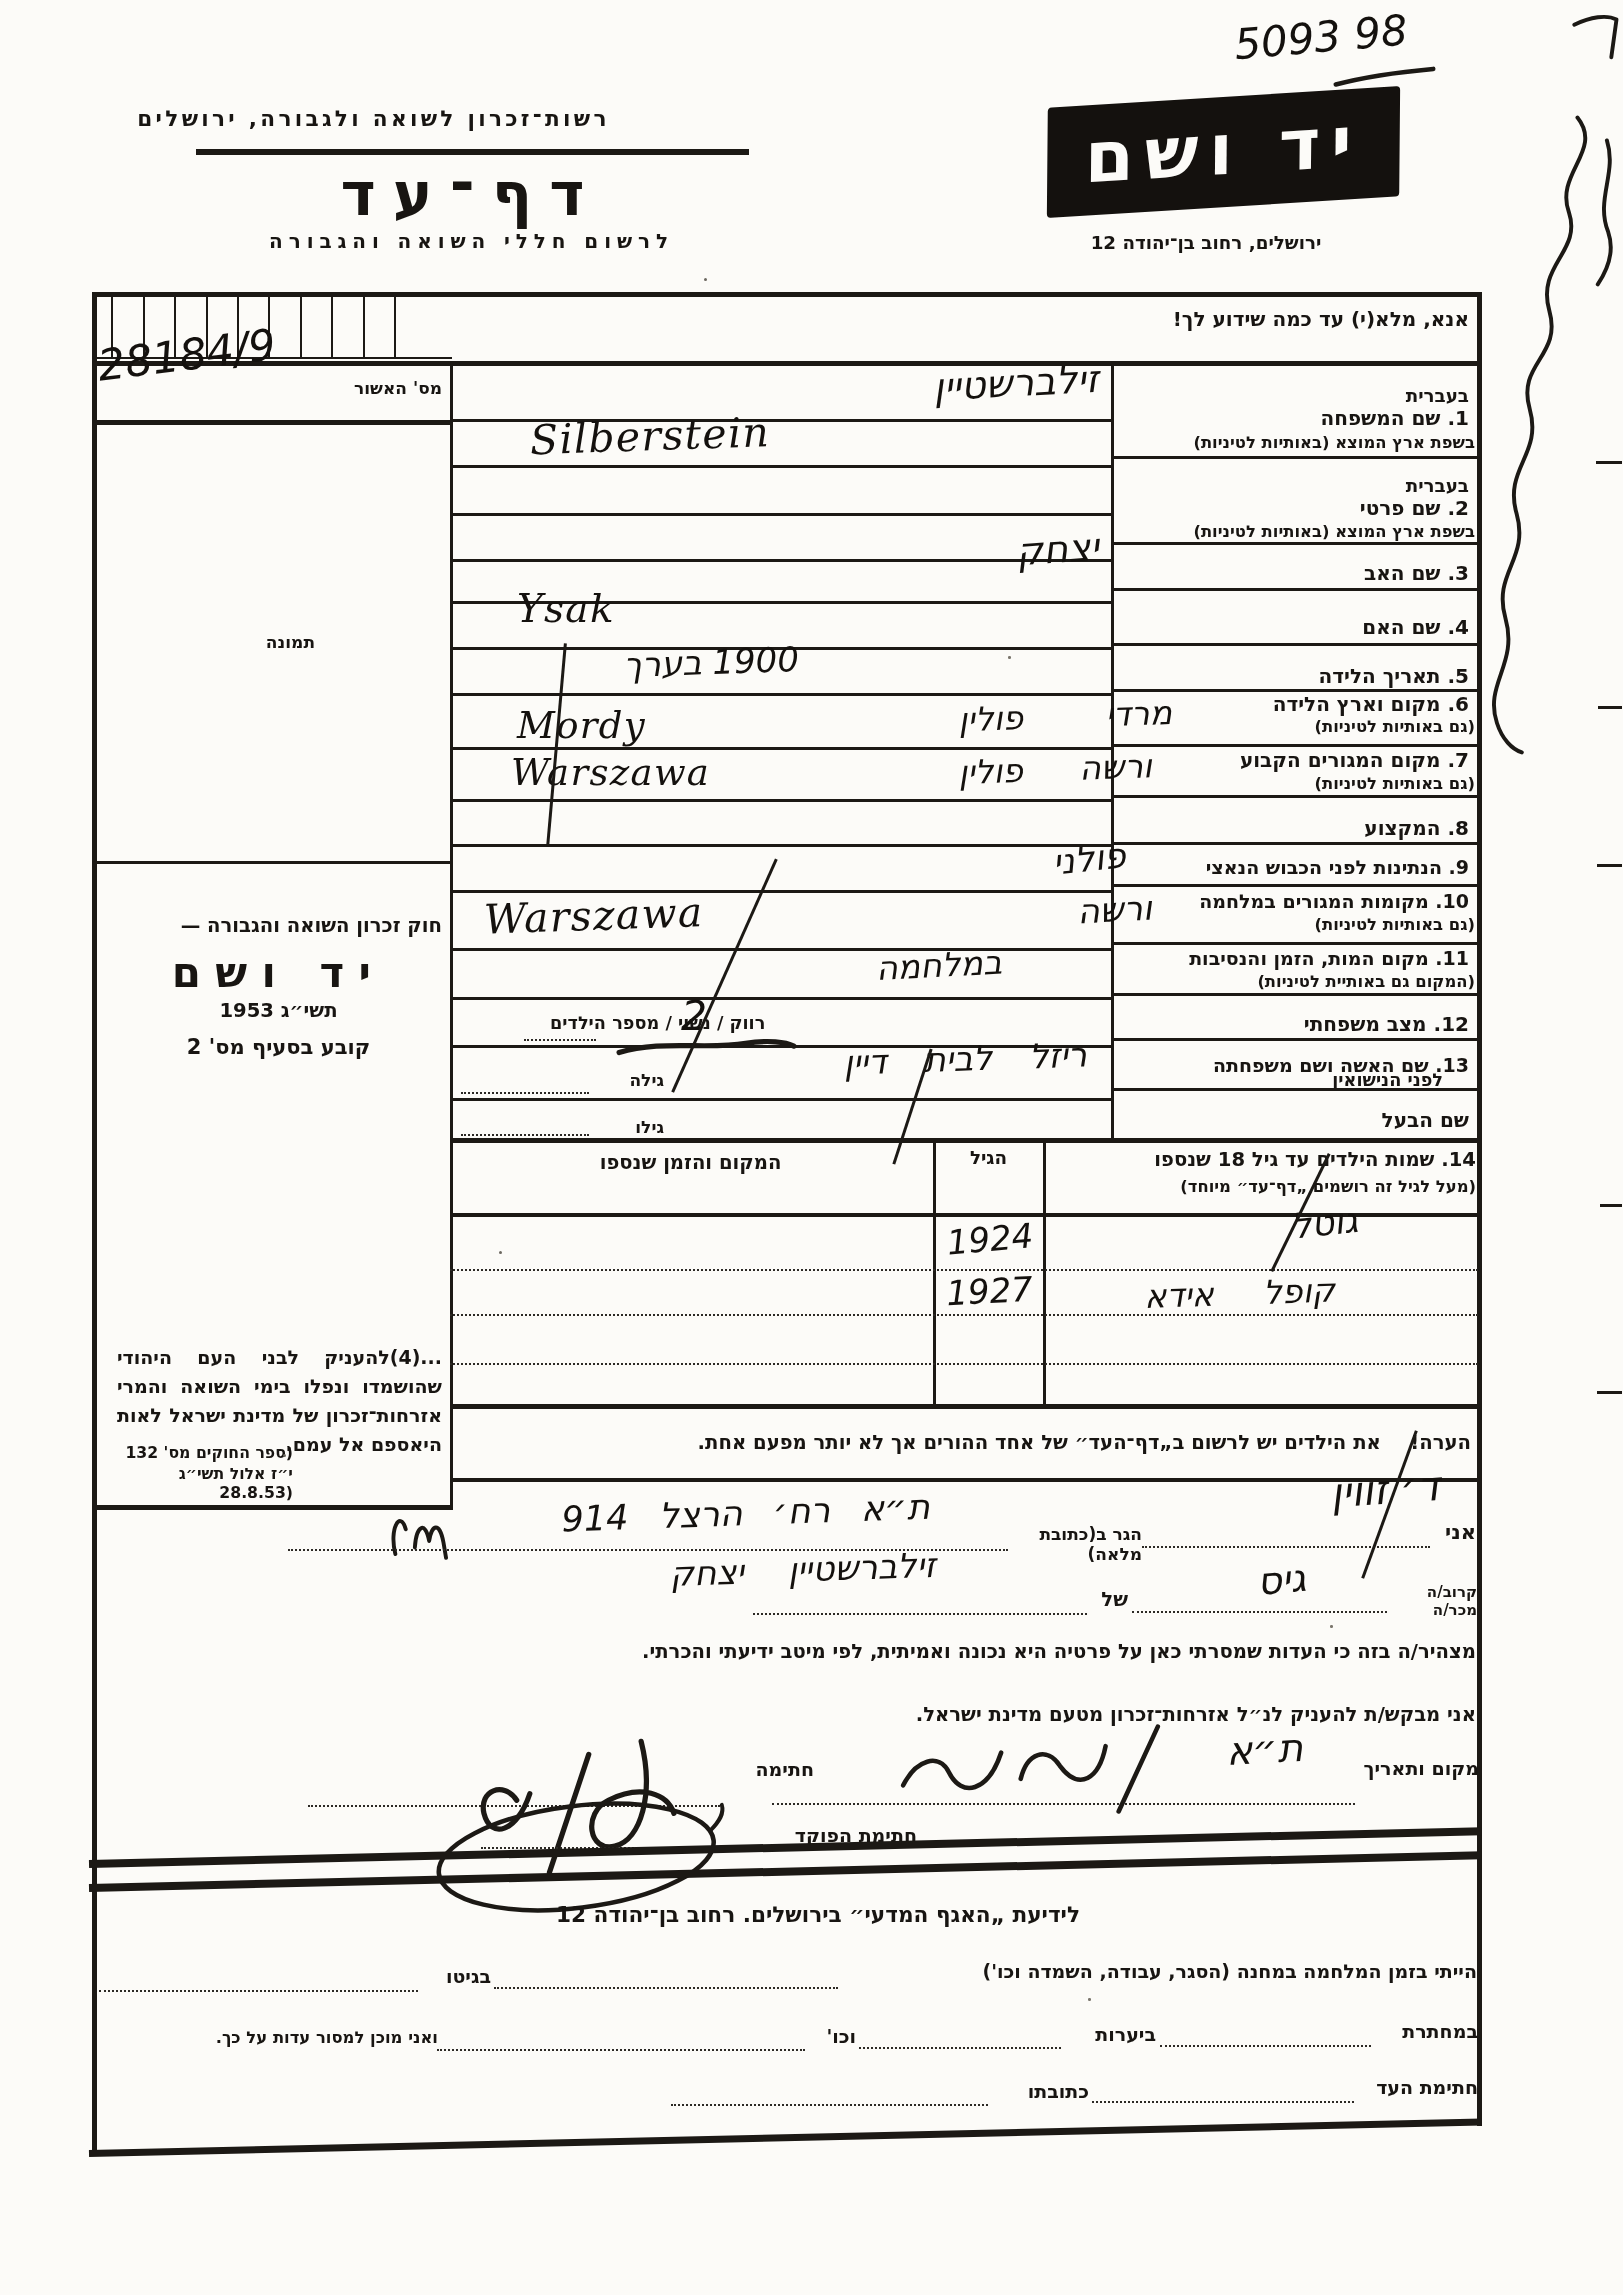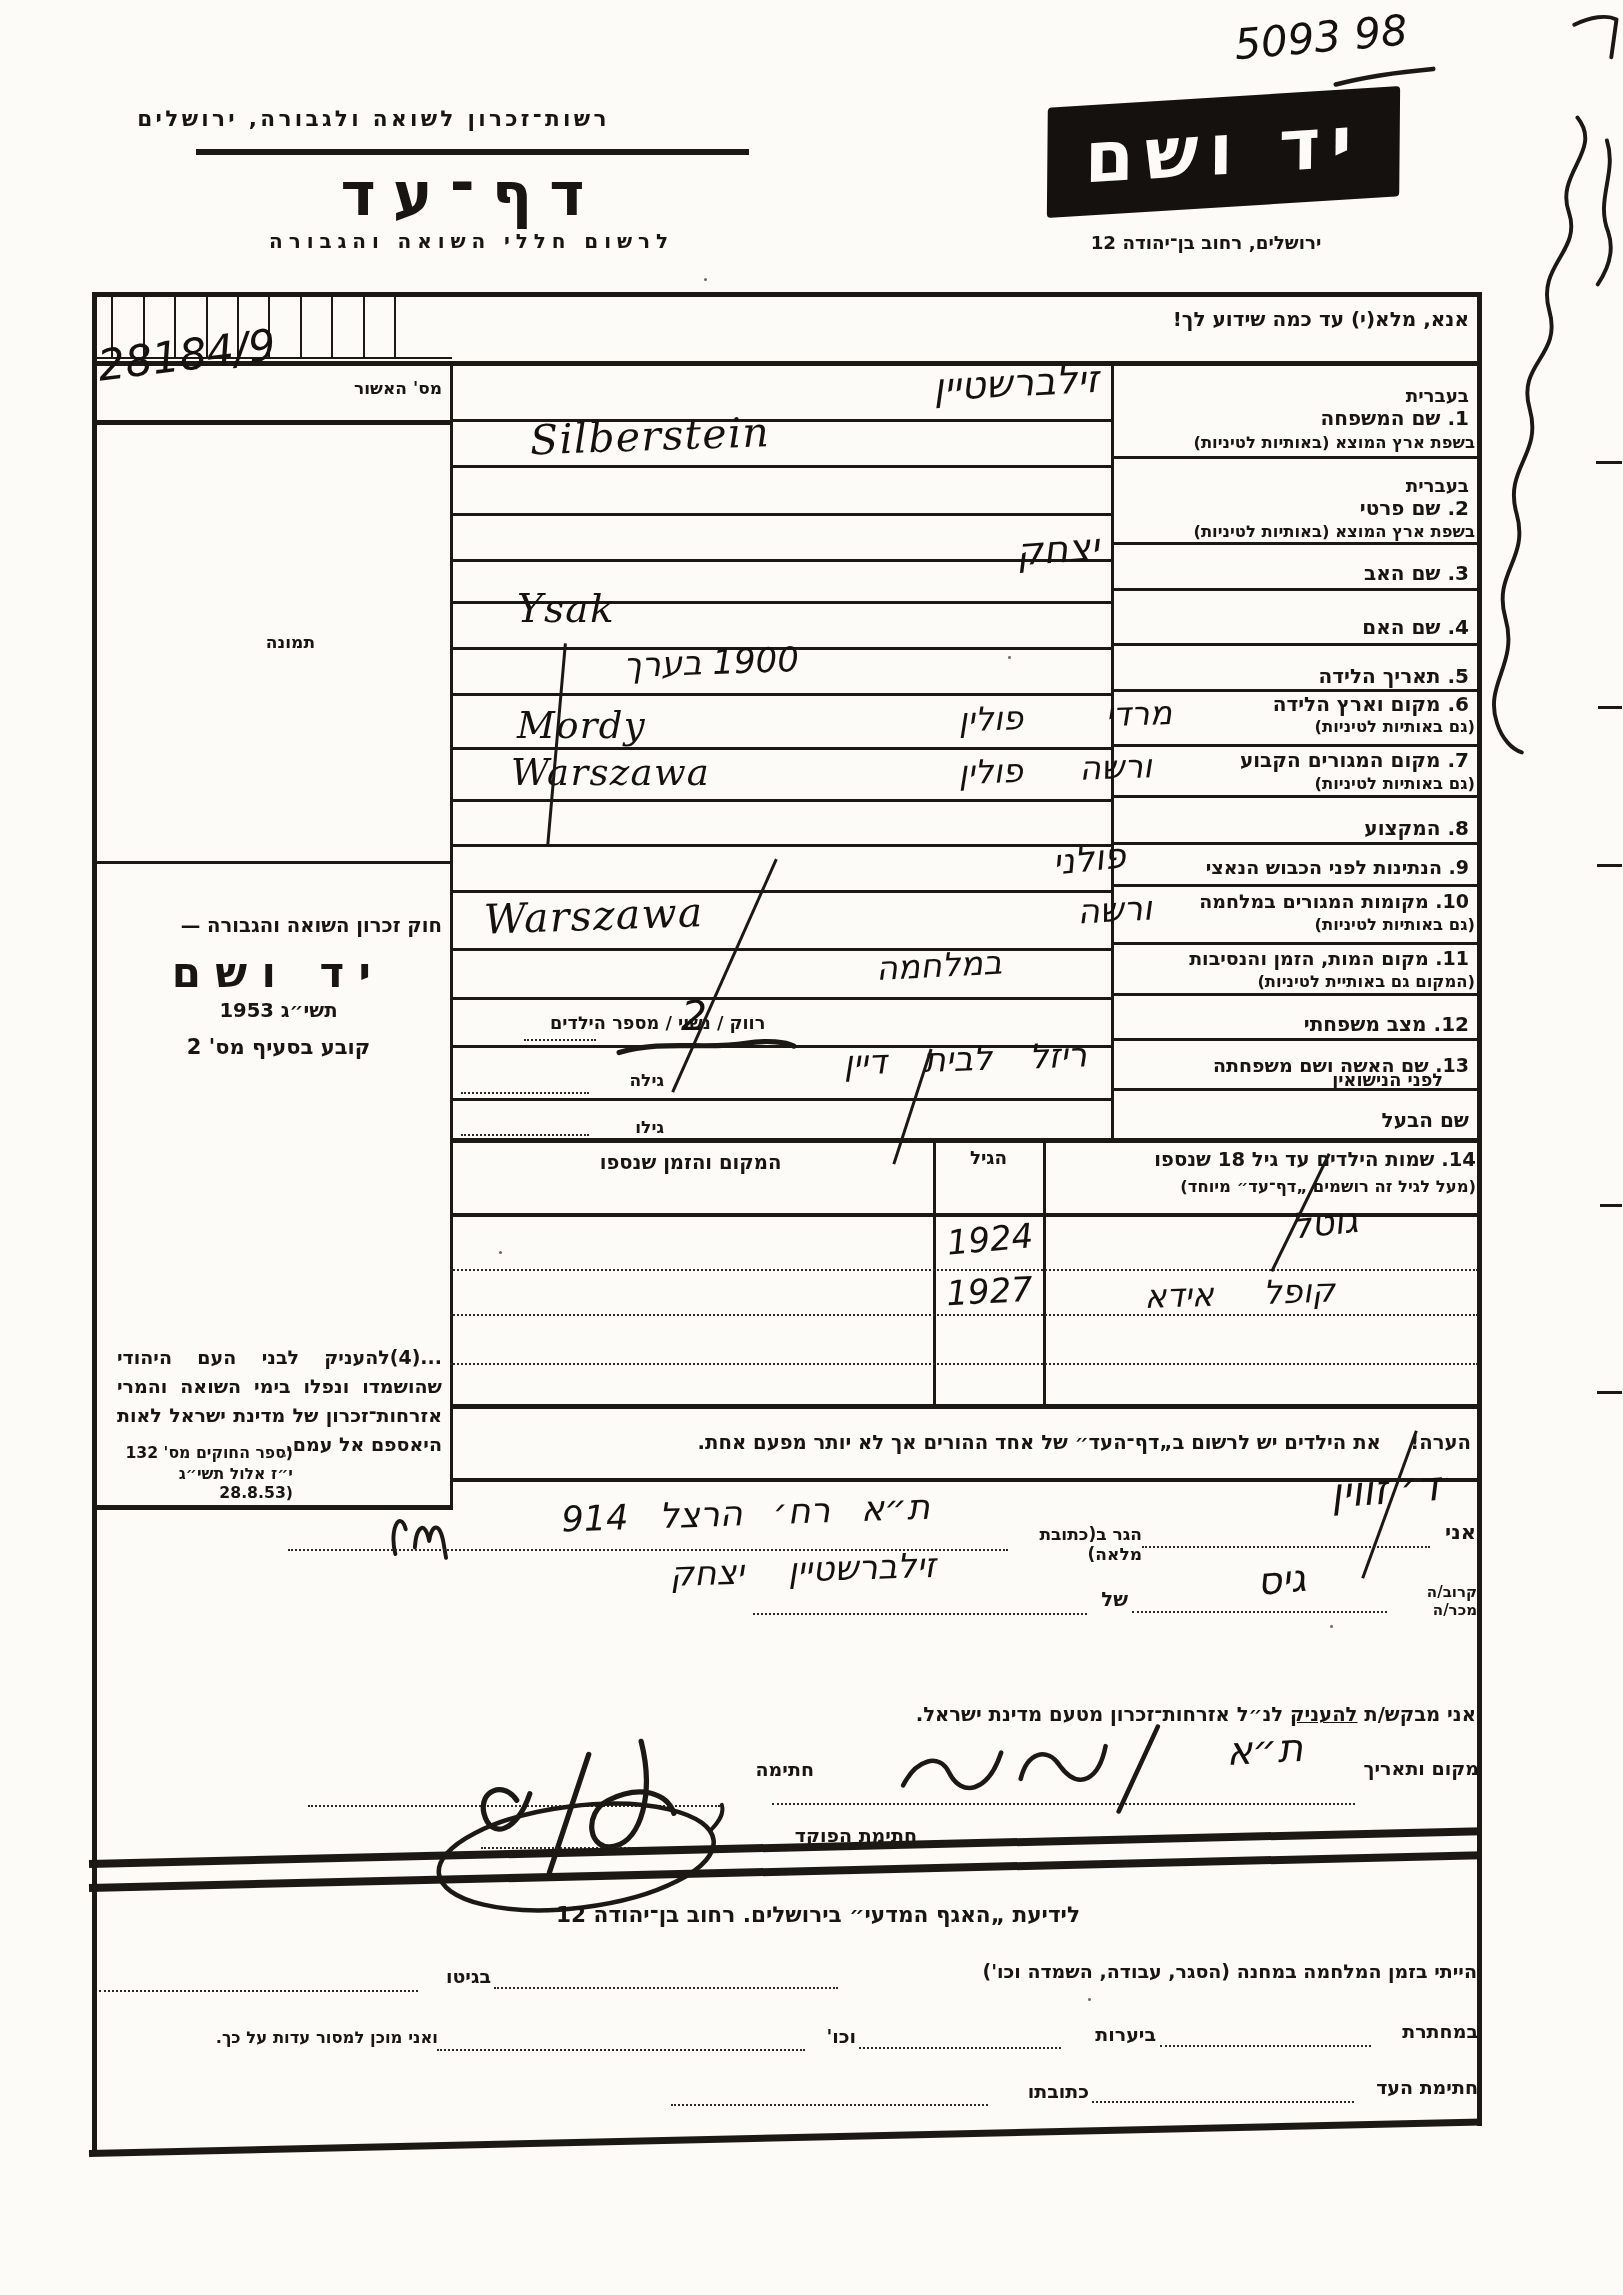--- a/index.html
+++ b/index.html
@@ -207,22 +207,23 @@
   <div class="a dt" style="left:288px;top:1549px;width:720px;"></div>
   <div class="a hw" style="left:393px;top:1496px;width:537px;font-size:35px;transform:rotate(-2deg);word-spacing:19.6px;">ת״א רח׳ הרצל 914</div>
 
   <div class="a p" style="left:1389px;top:1584px;width:88px;font-size:15px;">קרוב/ה מכר/ה</div>
   <div class="a dt" style="left:1132px;top:1611px;width:255px;"></div>
   <div class="a hw" style="left:1208px;top:1560px;width:98px;font-size:38px;transform:rotate(-5deg);">גיס</div>
   <div class="a p" style="left:1090px;top:1588px;width:38px;font-size:19.6px;">של</div>
   <div class="a dt" style="left:753px;top:1613px;width:334px;"></div>
   <div class="a hw" style="left:465px;top:1553px;width:471px;font-size:34px;transform:rotate(-2deg);word-spacing:33px;">זילברשטיין יצחק</div>
 
+  <div class="a p rgt" style="left:429px;top:1640px;width:1047px;font-size:19.6px;">מצהיר/ה בזה כי העדות שמסרתי כאן על פרטיה היא נכונה ואמיתית, לפי מיטב ידיעתי והכרתי.</div>
   <div class="a p rgt" style="left:753px;top:1703px;width:723px;font-size:19.6px;">
-    <span>אני מבקש/ת </span><span style="text-decoration:underline;margin-top:7px;">להעניק</span><span> לנ״ל אזרחות־זכרון מטעם מדינת ישראל.</span>
+    <span>אני מבקש/ת </span><span style="margin-top:7px;">להעניק</span><span> לנ״ל אזרחות־זכרון מטעם מדינת ישראל.</span>
   </div>
 
   <div class="a p" style="left:1361px;top:1757px;width:118px;font-size:19px;">מקום ותאריך</div>
   <div class="a dt" style="left:772px;top:1803px;width:583px;"></div>
   <div class="a hw" style="left:1185px;top:1728px;width:118px;font-size:39px;transform:rotate(-3deg);">ת״א</div>
   <svg class="a" style="left:890px;top:1707px;width:281px;height:111px" viewBox="0 0 430 170">
     <path class="stroke" stroke-width="7" d="M410 30 L 350 160 M330 60 C 320 110, 290 130, 260 90 C 240 60, 210 70, 200 110 M170 70 C 150 130, 110 140, 90 100 C 75 70, 40 80, 20 120"></path>
   </svg>
   <div class="a p" style="left:732px;top:1758px;width:82px;font-size:19px;">חתימה</div>
   <div class="a dt" style="left:308px;top:1805px;width:412px;"></div>

